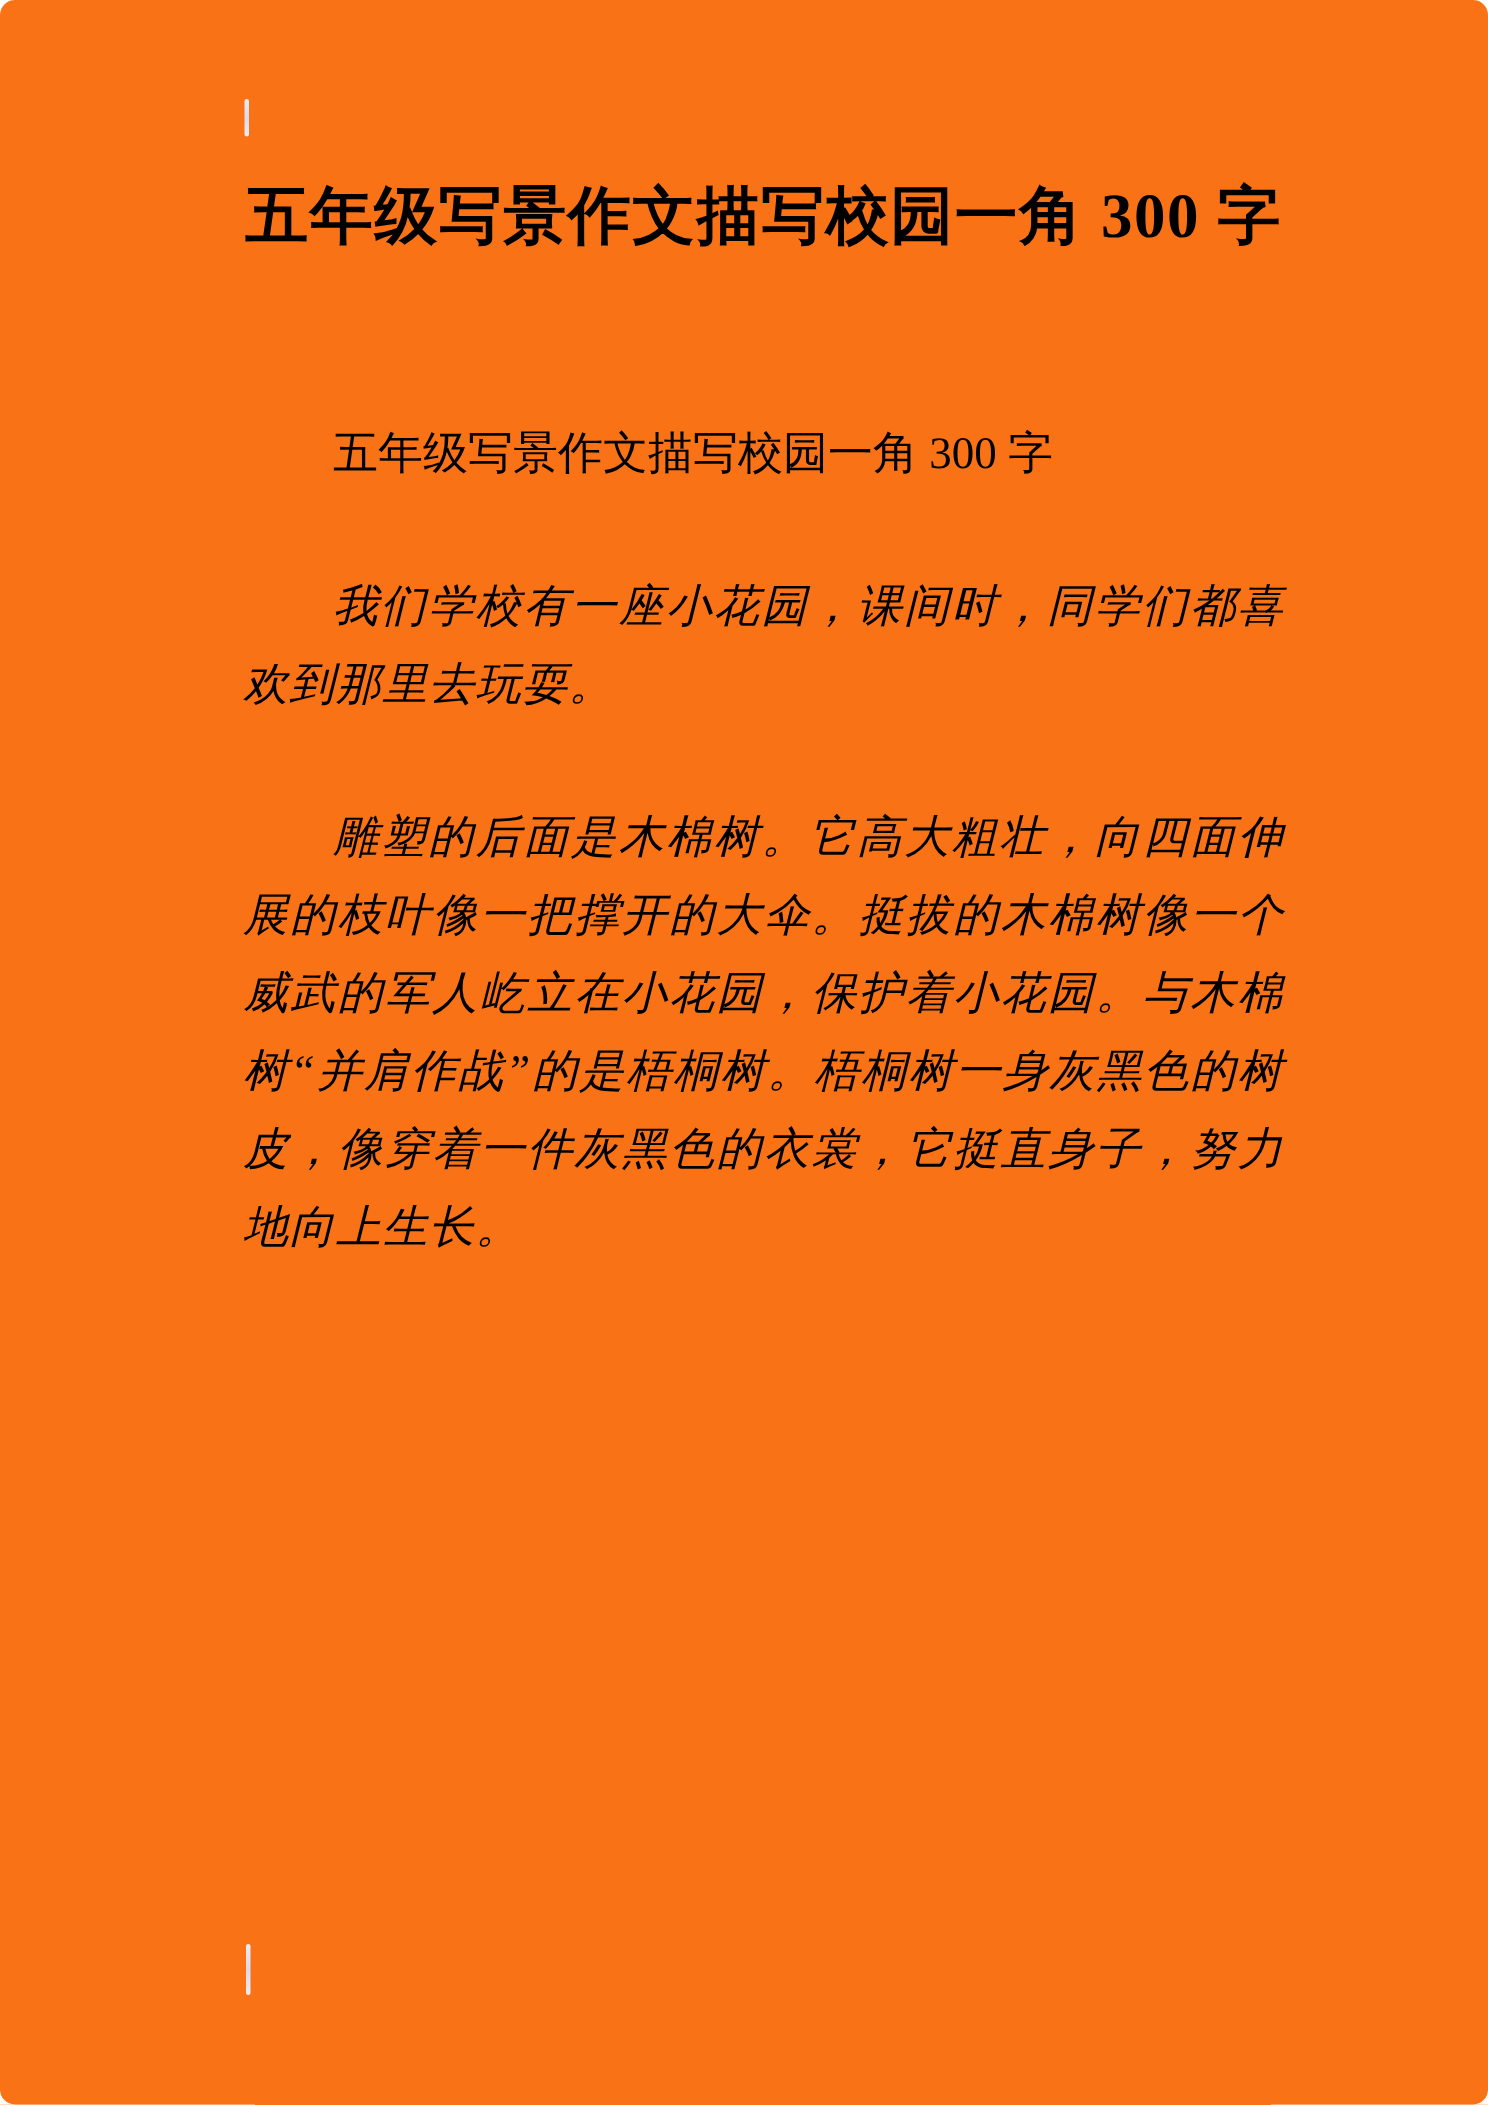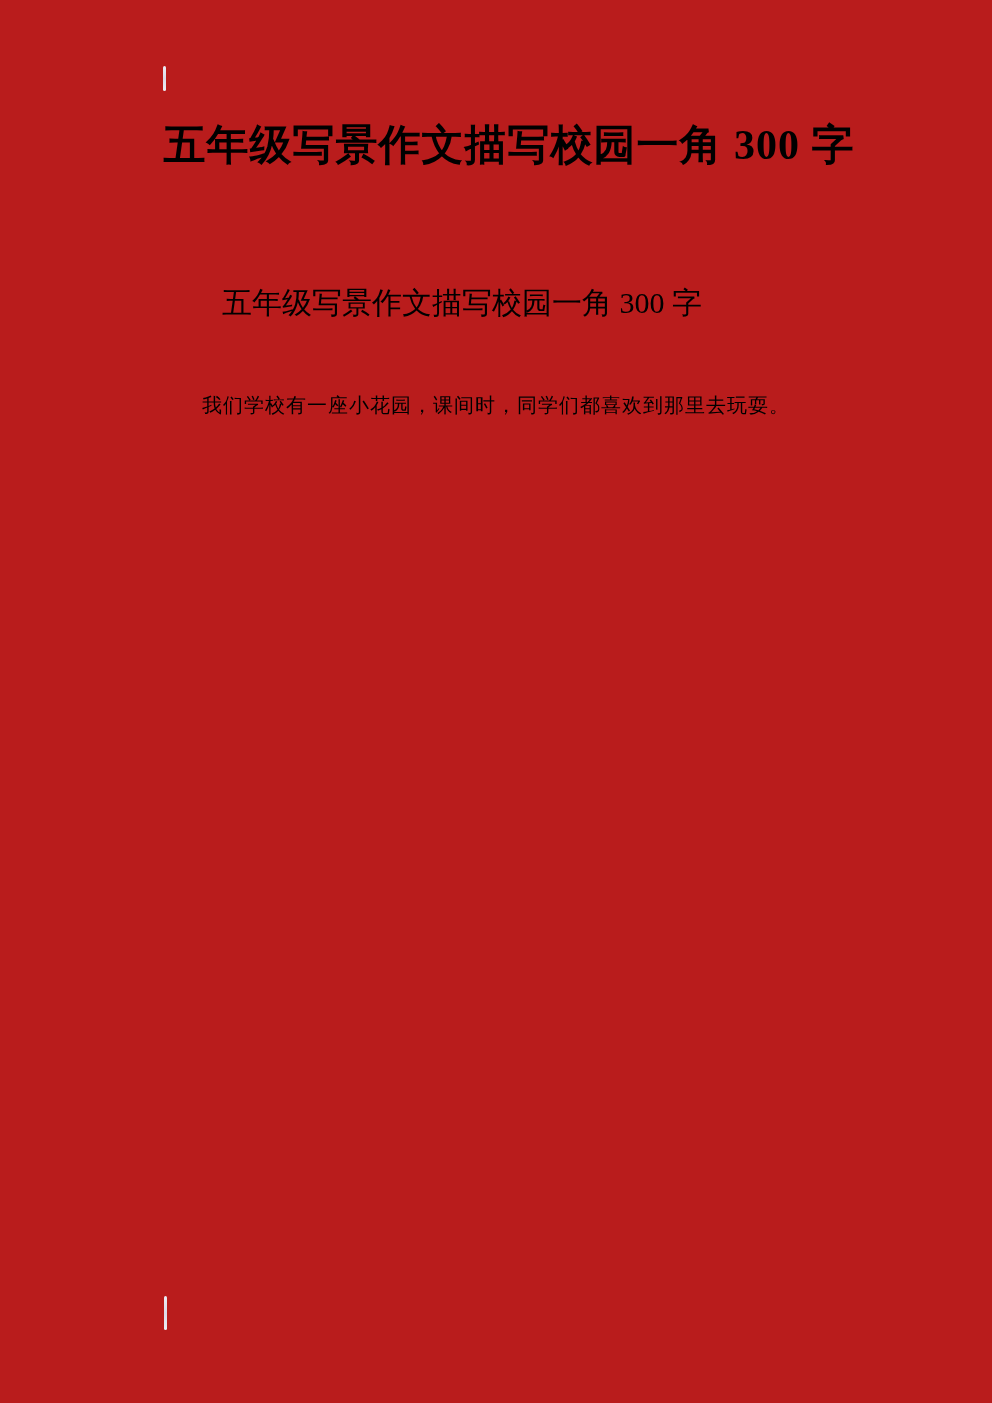--- a/index.html
+++ b/index.html
@@ -12,48 +12,50 @@
     height: 1403px;
     position: relative;
     font-family: "Liberation Serif", "DejaVu Serif", serif;
     color: #000000;
     overflow: hidden;
   }
   .page {
     position: relative;
     width: 992px;
     height: 1403px;
-    background: #b91c1c;
+    background: #f97316;
     box-sizing: border-box;
     padding: 117px 136px 0 162px; 
+    border-radius: 10px;
   }
   .doc-title {
     margin: 0 0 104px 0;
     font-size: 42px;
     line-height: 56px;
     font-weight: bold;
     text-align: center;
     letter-spacing: 1px;
     white-space: nowrap;
   }
   .doc-subtitle {
     margin: 0 0 50px 0;
     font-size: 30px;
     line-height: 52px;
     text-indent: 2em;
     font-weight: normal;
   }
   .doc-para {
     margin: 0 0 50px 0;
-    font-size: 20px;
+    font-size: 30px;
     line-height: 52px;
     text-indent: 2em;
     text-align: justify;
     text-justify: inter-ideograph;
     letter-spacing: 1px;
+    font-style: italic;
   }
   
   .artifact {
     position: absolute;
     width: 3px;
     border-radius: 2px;
     background: linear-gradient(#ececf3, #dcdbe9, #ececf3);
   }
   .artifact-top {
     left: 163px;
@@ -73,17 +75,18 @@
 
   <div class="artifact artifact-top"></div>
 
   <h1 class="doc-title">五年级写景作文描写校园一角 300 字</h1>
 
   <p class="doc-subtitle">五年级写景作文描写校园一角 300 字</p>
 
   <p class="doc-para">我们学校有一座小花园，课间时，同学们都喜欢到那里去玩耍。</p>
 
 
+  <p class="doc-para">雕塑的后面是木棉树。它高大粗壮，向四面伸展的枝叶像一把撑开的大伞。挺拔的木棉树像一个威武的军人屹立在小花园，保护着小花园。与木棉树“并肩作战”的是梧桐树。梧桐树一身灰黑色的树皮，像穿着一件灰黑色的衣裳，它挺直身子，努力地向上生长。</p>
 
 
   <div class="artifact artifact-bottom"></div>
 
 </div>
 
 </body></html>

